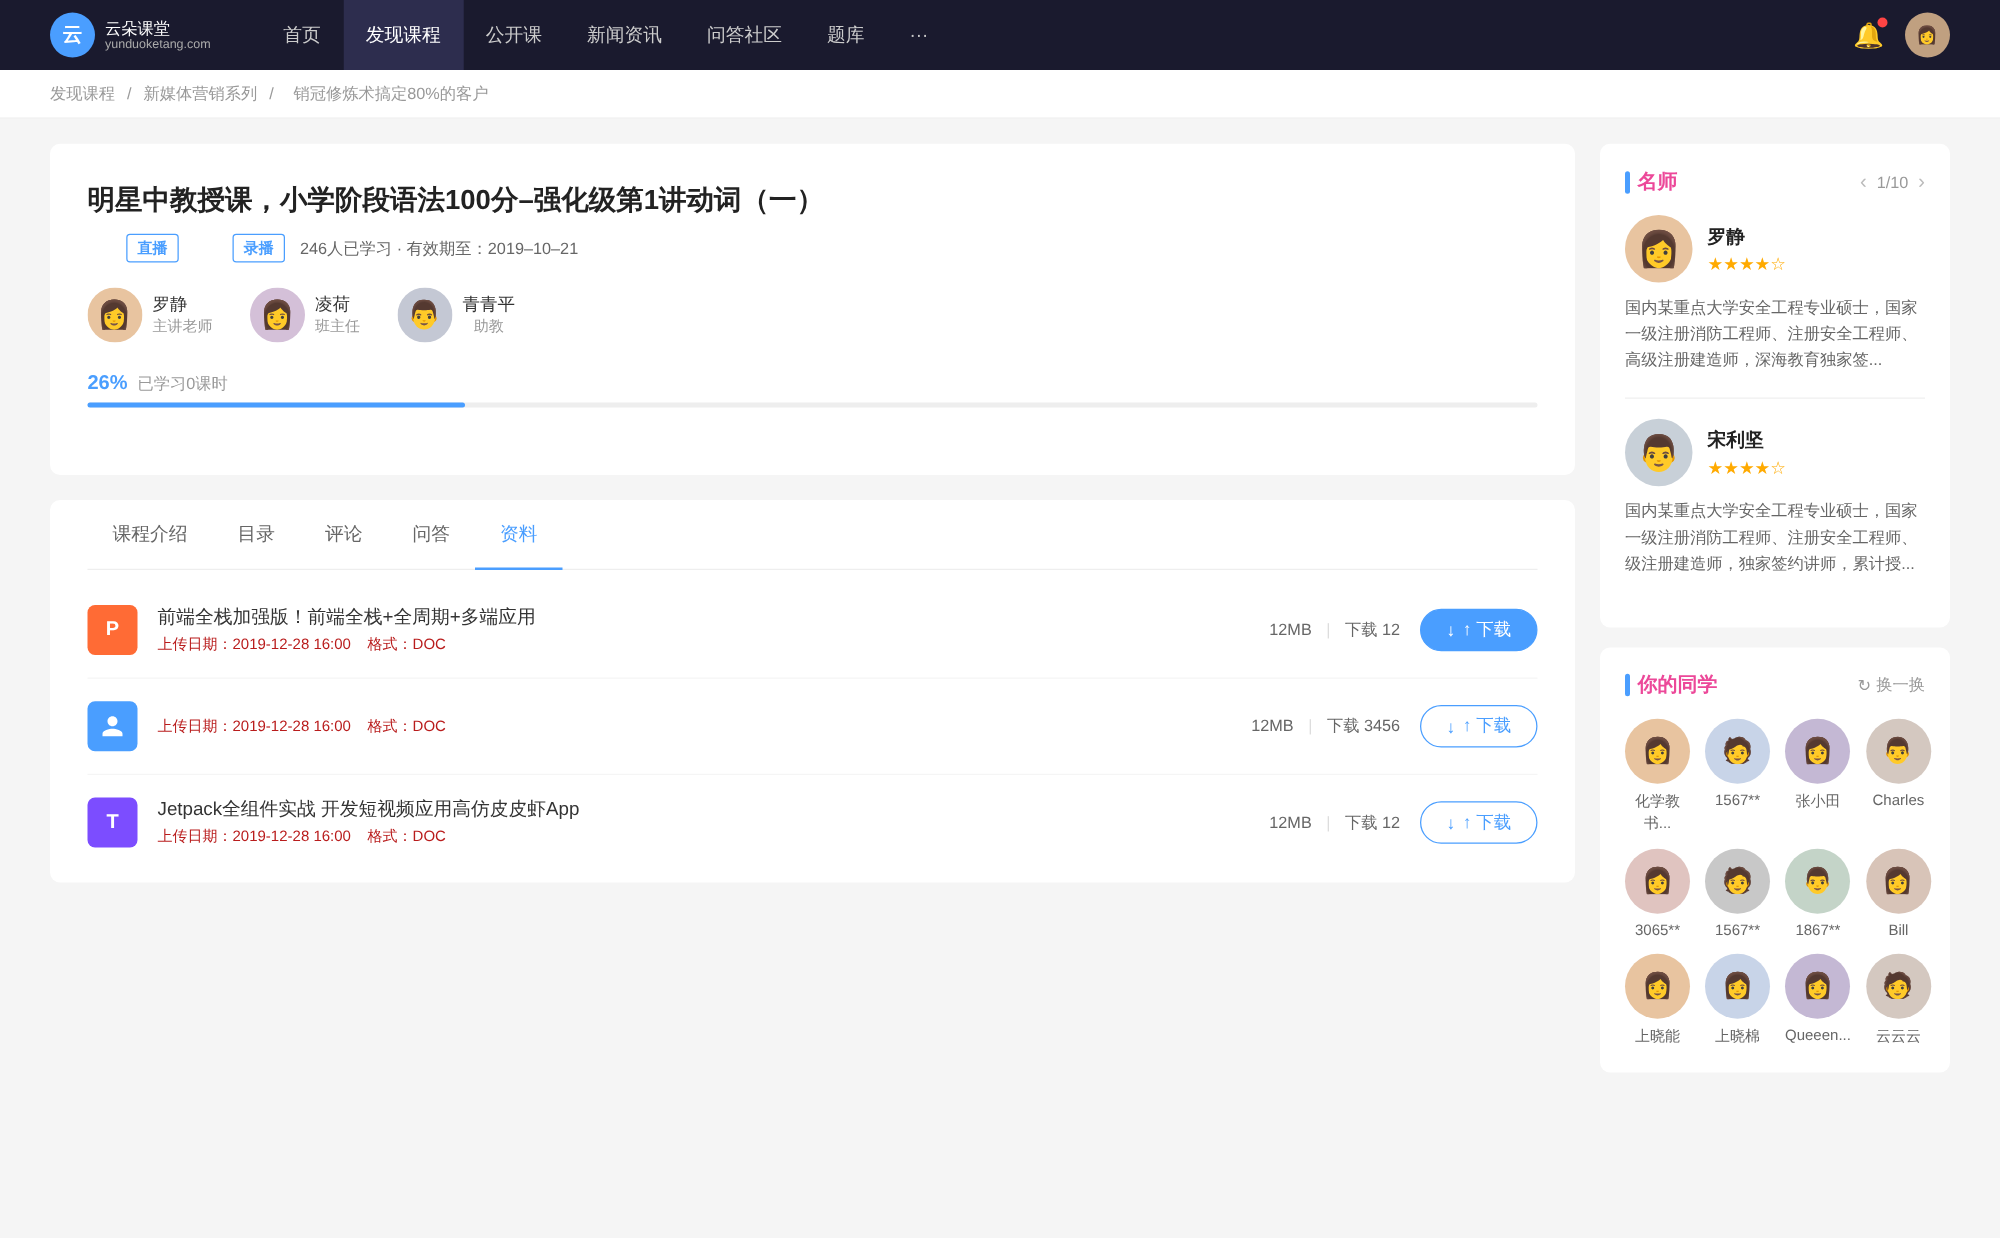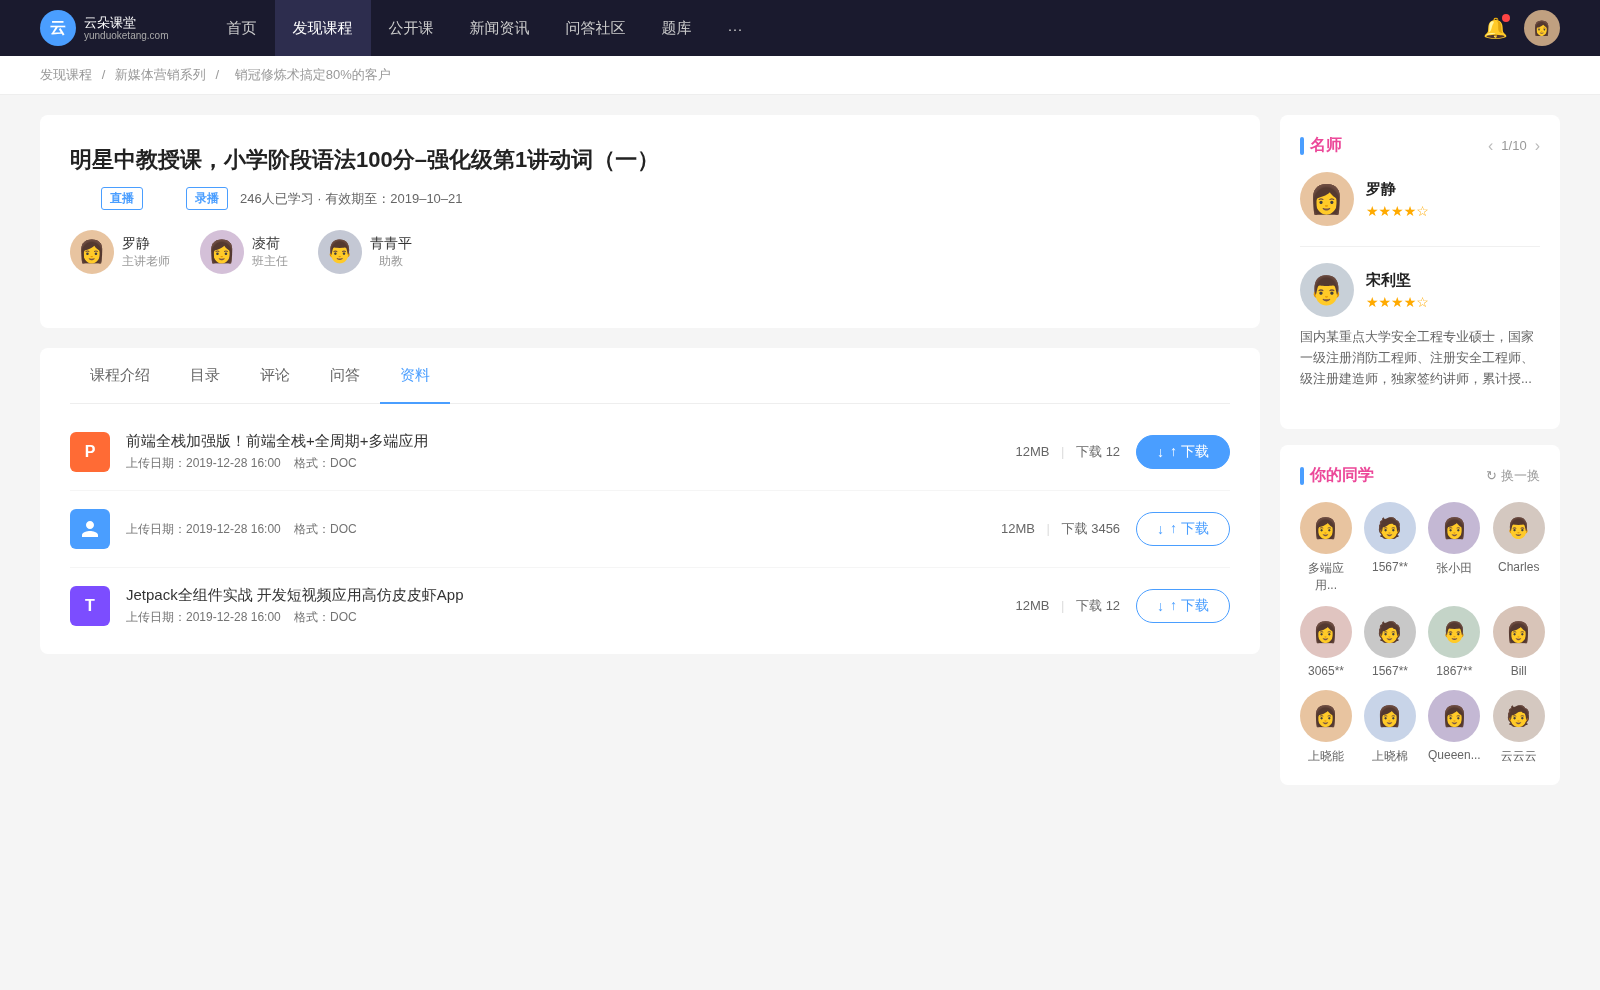--- a/index.html
+++ b/index.html
@@ -62,21 +62,21 @@
     .tab.active::after { content: ''; position: absolute; bottom: -1px; left: 0; right: 0; height: 2px; background: #4a9eff; }
     .resources-list { padding: 10px 0; }
     .resource-item { display: flex; align-items: center; padding: 18px 0; border-bottom: 1px solid #f5f5f5; gap: 16px; }
     .resource-item:last-child { border-bottom: none; }
     .resource-icon { width: 40px; height: 40px; border-radius: 6px; display: flex; align-items: center; justify-content: center; color: white; font-size: 16px; font-weight: bold; flex-shrink: 0; }
     .resource-icon-p { background: #ff6b35; }
     .resource-icon-person { background: #4a9eff; }
     .resource-icon-t { background: #7c4dff; }
     .resource-info { flex: 1; min-width: 0; }
     .resource-name { font-size: 15px; color: #333; margin-bottom: 4px; }
-    .resource-meta { font-size: 12px; color: #737373; }
+    .resource-meta { font-size: 12px; color: #b91c1c; }
     .resource-stat { color: #666; font-size: 13px; white-space: nowrap; }
     .resource-divider { color: #ddd; margin: 0 8px; }
     .btn-download { border: 1px solid #4a9eff; color: #4a9eff; background: white; border-radius: 20px; padding: 7px 20px; cursor: pointer; font-size: 14px; display: flex; align-items: center; gap: 6px; white-space: nowrap; }
     .btn-download.filled { background: #4a9eff; color: white; }
 
     
     .sidebar-panel { background: white; border-radius: 8px; padding: 20px; margin-bottom: 16px; }
     .panel-header { display: flex; align-items: center; justify-content: space-between; margin-bottom: 16px; }
     .panel-title { font-size: 16px; font-weight: bold; color: #ec4899; display: flex; align-items: center; gap: 6px; }
     .panel-title::before { content: ''; width: 4px; height: 18px; background: #4a9eff; border-radius: 2px; display: inline-block; }
@@ -178,20 +178,29 @@
         <div class="teacher">
           <div class="teacher-avatar">
             <div class="teacher-avatar-placeholder" style="background:#c4c8d4;font-size:22px;">👨</div>
           </div>
           <div>
             <div class="teacher-name">青青平</div>
             <div class="teacher-role">助教</div>
           </div>
         </div>
       </div>
+      <div class="progress-section">
+        <div class="progress-label">
+          <span class="progress-pct">26%</span>
+          <span class="progress-text">已学习0课时</span>
+        </div>
+        <div class="progress-bar">
+          <div class="progress-fill" style="width: 26%;"></div>
+        </div>
+      </div>
     </div>
 
     <div class="tabs-section">
       <div class="tabs">
         <div class="tab">课程介绍</div>
         <div class="tab">目录</div>
         <div class="tab">评论</div>
         <div class="tab">问答</div>
         <div class="tab active">资料</div>
       </div>
@@ -277,20 +286,21 @@
       </div>
 
       <div class="teacher-entry">
         <div class="teacher-entry-header">
           <div class="teacher-entry-avatar" style="background:#e8c4a0;display:flex;align-items:center;justify-content:center;font-size:28px;">👩</div>
           <div class="teacher-entry-info">
             <div class="teacher-entry-name">罗静</div>
             <div class="stars">★★★★☆</div>
           </div>
         </div>
+        <div class="teacher-entry-desc">国内某重点大学安全工程专业硕士，国家一级注册消防工程师、注册安全工程师、高级注册建造师，深海教育独家签...</div>
       </div>
 
       <div class="teacher-entry">
         <div class="teacher-entry-header">
           <div class="teacher-entry-avatar" style="background:#c8d0d8;display:flex;align-items:center;justify-content:center;font-size:28px;">👨</div>
           <div class="teacher-entry-info">
             <div class="teacher-entry-name">宋利坚</div>
             <div class="stars">★★★★☆</div>
           </div>
         </div>
@@ -303,21 +313,21 @@
         <div class="panel-title">你的同学</div>
         <div class="panel-refresh">
           <span>↻</span>
           <span>换一换</span>
         </div>
       </div>
       <div class="students-grid">
 
         <div class="student-item">
           <div class="student-avatar av1">👩</div>
-          <span class="student-name">多端应用...</span>
+          <span class="student-name">化学教书...</span>
         </div>
         <div class="student-item">
           <div class="student-avatar av2">🧑</div>
           <span class="student-name">1567**</span>
         </div>
         <div class="student-item">
           <div class="student-avatar av3">👩</div>
           <span class="student-name">张小田</span>
         </div>
         <div class="student-item">

